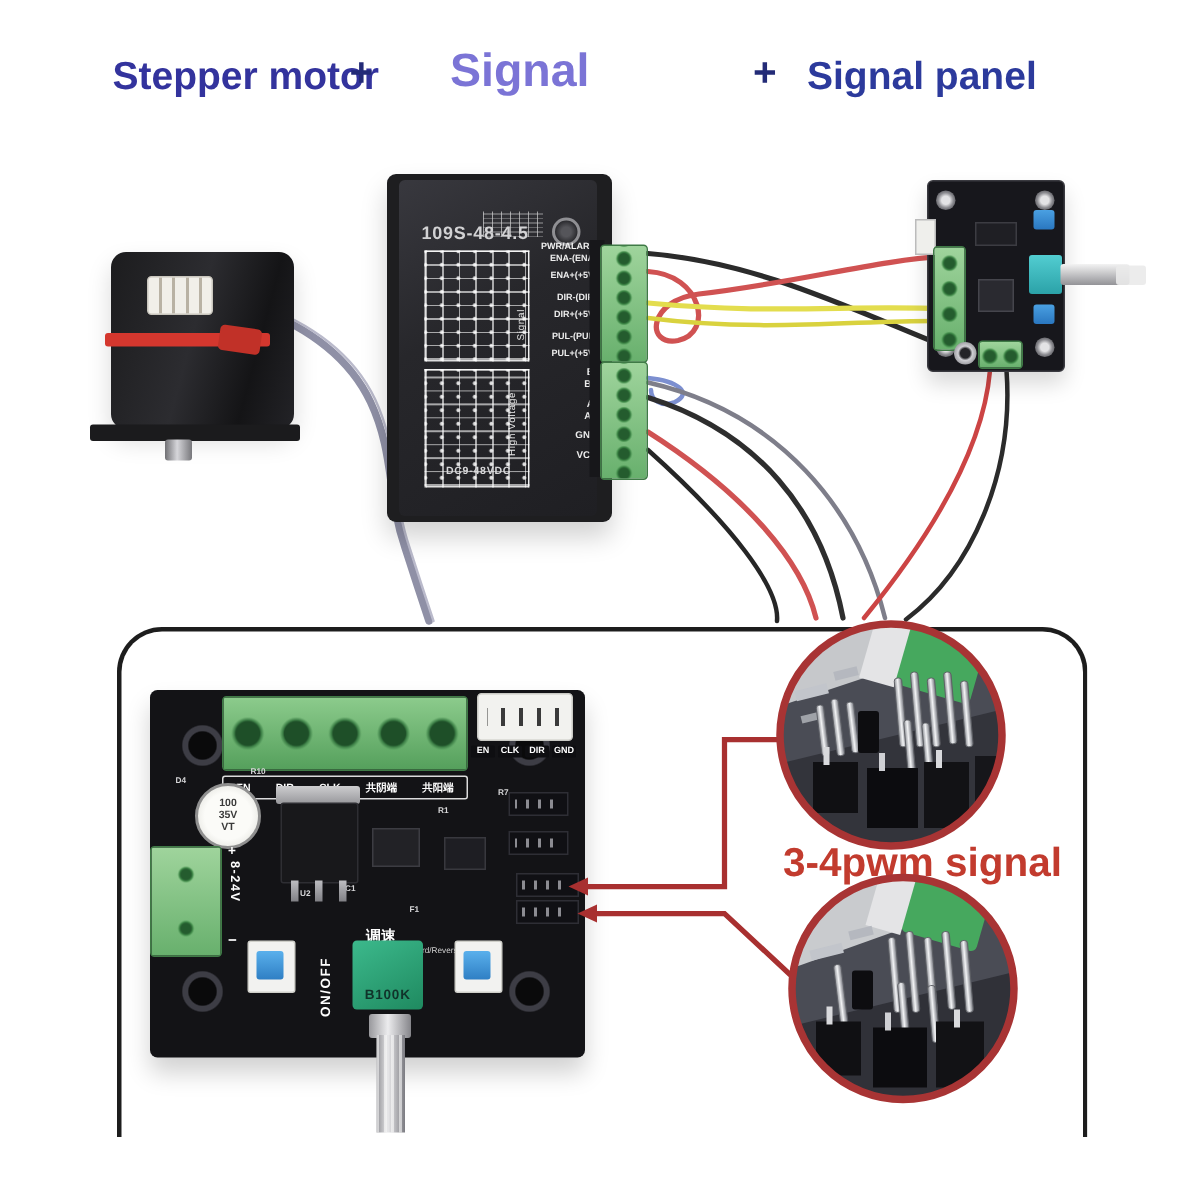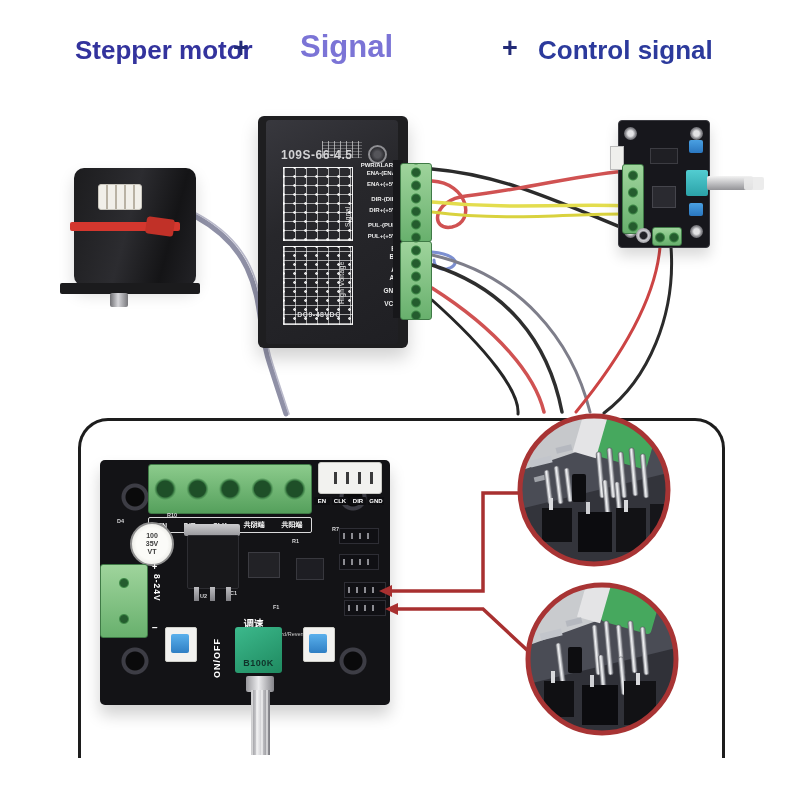--- a/index.html
+++ b/index.html
@@ -154,21 +154,21 @@
 </style>
 </head>
 <body>
 
 <div class="stage">
 
   <div class="abs h-stepper">Stepper motor</div>
   <div class="abs h-plus1">+</div>
   <div class="abs h-drive">Signal</div>
   <div class="abs h-plus2">+</div>
-  <div class="abs h-control">Control signal</div>
+  <div class="abs h-control">Signal panel</div>
 
   <svg class="abs" style="left:0;top:0" width="800" height="800">
     <g fill="none" stroke-linecap="round">
 
       <path d="M128,193 C185,205 228,228 247,268 C263,302 258,330 270,365 C278,390 282,402 286,414" stroke="#8f90a6" stroke-width="5"></path>
       <path d="M131,191 C188,203 231,226 250,266 C266,300 261,330 273,365 C281,390 285,402 289,414" stroke="#babacb" stroke-width="1.6"></path>
 
       <path d="M432,169 C505,175 565,205 630,231" stroke="#2b2b2b" stroke-width="3.5"></path>
       <path d="M432,181 C468,183 476,222 452,227 C430,231 432,200 466,196 C534,188 586,173 630,171" stroke="#d05252" stroke-width="3.5"></path>
       <path d="M432,202 C515,210 570,203 630,206" stroke="#e3dd4e" stroke-width="3.5"></path>
@@ -192,21 +192,21 @@
     <div class="abs zip-tie"></div>
     <div class="abs zip-knot"></div>
     <div class="abs motor-flange"></div>
     <div class="abs motor-shaft"></div>
   </div>
 
   <div>
     <div class="abs drv-plate"></div>
     <div class="abs drv-body"></div>
     <div class="abs drv-spec"></div>
-    <div class="abs drv-model">109S-66-4.5</div>
+    <div class="abs drv-model">109S-48-4.5</div>
     <div class="abs drv-logo"></div>
     <div class="abs drv-status">PWR/ALARM</div>
     <ul class="abs drv-pins pins-sig">
       <li>ENA-(ENA)</li>
       <li>ENA+(+5V)</li>
       <li>DIR-(DIR)</li>
       <li>DIR+(+5V)</li>
       <li>PUL-(PUL)</li>
       <li>PUL+(+5V)</li>
     </ul>
@@ -360,20 +360,21 @@
       <rect x="26" y="96" width="30" height="34" fill="#101013"></rect>
       <rect x="62" y="100" width="34" height="40" fill="#0c0c0f"></rect>
       <rect x="100" y="96" width="30" height="44" fill="#121215"></rect>
       <rect x="134" y="92" width="20" height="40" fill="#16161a"></rect>
       <rect x="33" y="86" width="4" height="12" fill="#d9dadd"></rect>
       <rect x="70" y="90" width="4" height="12" fill="#cfd0d4"></rect>
       <rect x="108" y="88" width="4" height="12" fill="#d9dadd"></rect>
     </g>
     <circle cx="78" cy="78" r="74" fill="none" stroke="#a83434" stroke-width="5"></circle>
   </svg>
+  <div class="abs co-label co-l1">3-4pwm signal</div>
 
   <svg class="abs" style="left:524px;top:581px" width="156" height="156" viewBox="0 0 156 156">
     <defs>
       <clipPath id="clip2">
           <circle cx="78" cy="78" r="74"></circle>
         </clipPath>
       <linearGradient id="pg2" x1="0" y1="0" x2="1" y2="0">
         <stop offset="0" stop-color="#8e9096"></stop>
           <stop offset=".45" stop-color="#f2f3f5"></stop>
           <stop offset="1" stop-color="#70727a"></stop>

